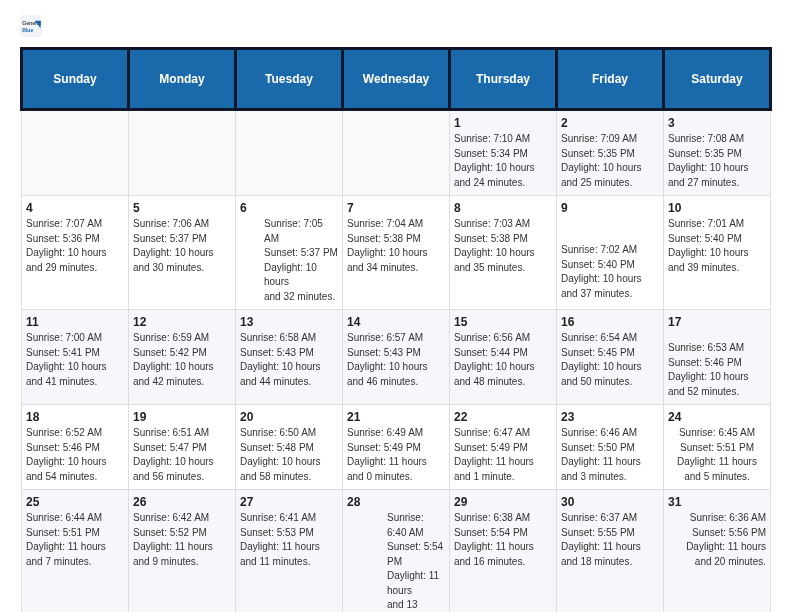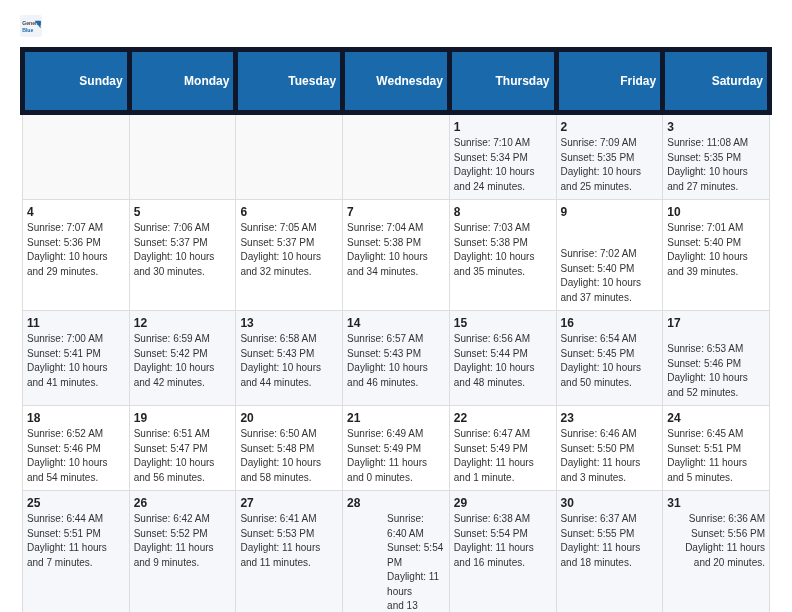--- a/index.html
+++ b/index.html
@@ -52,24 +52,24 @@
       width: 100%;
       border-collapse: collapse;
       font-size: 10.5px;
     }
     .calendar thead tr {
       background: #1a6aab;
       color: #fff;
     }
     .calendar thead th {
       padding: 22px 4px;
-      text-align: right;
+      text-align: center;
       font-size: 12px;
       font-weight: bold;
-      border: 5px solid #0f172a;
+      border: 3px solid #0f172a;
     }
     .calendar tbody tr {
       border-bottom: 1px solid #ccc;
     }
     .calendar tbody td {
       vertical-align: top;
       padding: 5px 4px;
       border: 1px solid #ddd;
       width: calc(100% / 7);
       min-height: 80px;
@@ -146,21 +146,21 @@
         </td>
         <td>
           <span class="day-number">2</span>
           <div class="day-info" style="white-space: pre-line;">Sunrise: 7:09 AM
 Sunset: 5:35 PM
 Daylight: 10 hours
 and 25 minutes.</div>
         </td>
         <td>
           <span class="day-number">3</span>
-          <div class="day-info" style="white-space: pre-line;">Sunrise: 11:08 AM
+          <div class="day-info" style="white-space: pre-line;">Sunrise: 7:08 AM
 Sunset: 5:35 PM
 Daylight: 10 hours
 and 27 minutes.</div>
         </td>
       </tr>
       <tr>
         <td>
           <span class="day-number">4</span>
           <div class="day-info" style="white-space: pre-line;">Sunrise: 7:07 AM
 Sunset: 5:36 PM
@@ -169,21 +169,21 @@
         </td>
         <td>
           <span class="day-number">5</span>
           <div class="day-info" style="white-space: pre-line;">Sunrise: 7:06 AM
 Sunset: 5:37 PM
 Daylight: 10 hours
 and 30 minutes.</div>
         </td>
         <td>
           <span class="day-number">6</span>
-          <div class="day-info" style="white-space: pre-line;">Sunrise: 7:05 AM
+          <div class="day-info" style="white-space: pre-line; margin-left: 24px;">Sunrise: 7:05 AM
 Sunset: 5:37 PM
 Daylight: 10 hours
 and 32 minutes.</div>
         </td>
         <td>
           <span class="day-number">7</span>
           <div class="day-info" style="white-space: pre-line;">Sunrise: 7:04 AM
 Sunset: 5:38 PM
 Daylight: 10 hours
 and 34 minutes.</div>
@@ -299,21 +299,21 @@
         </td>
         <td>
           <span class="day-number">23</span>
           <div class="day-info" style="white-space: pre-line;">Sunrise: 6:46 AM
 Sunset: 5:50 PM
 Daylight: 11 hours
 and 3 minutes.</div>
         </td>
         <td>
           <span class="day-number">24</span>
-          <div class="day-info" style="white-space: pre-line;">Sunrise: 6:45 AM
+          <div class="day-info" style="white-space: pre-line; text-align: center;">Sunrise: 6:45 AM
 Sunset: 5:51 PM
 Daylight: 11 hours
 and 5 minutes.</div>
         </td>
       </tr>
       <tr>
         <td>
           <span class="day-number">25</span>
           <div class="day-info" style="white-space: pre-line;">Sunrise: 6:44 AM
 Sunset: 5:51 PM

